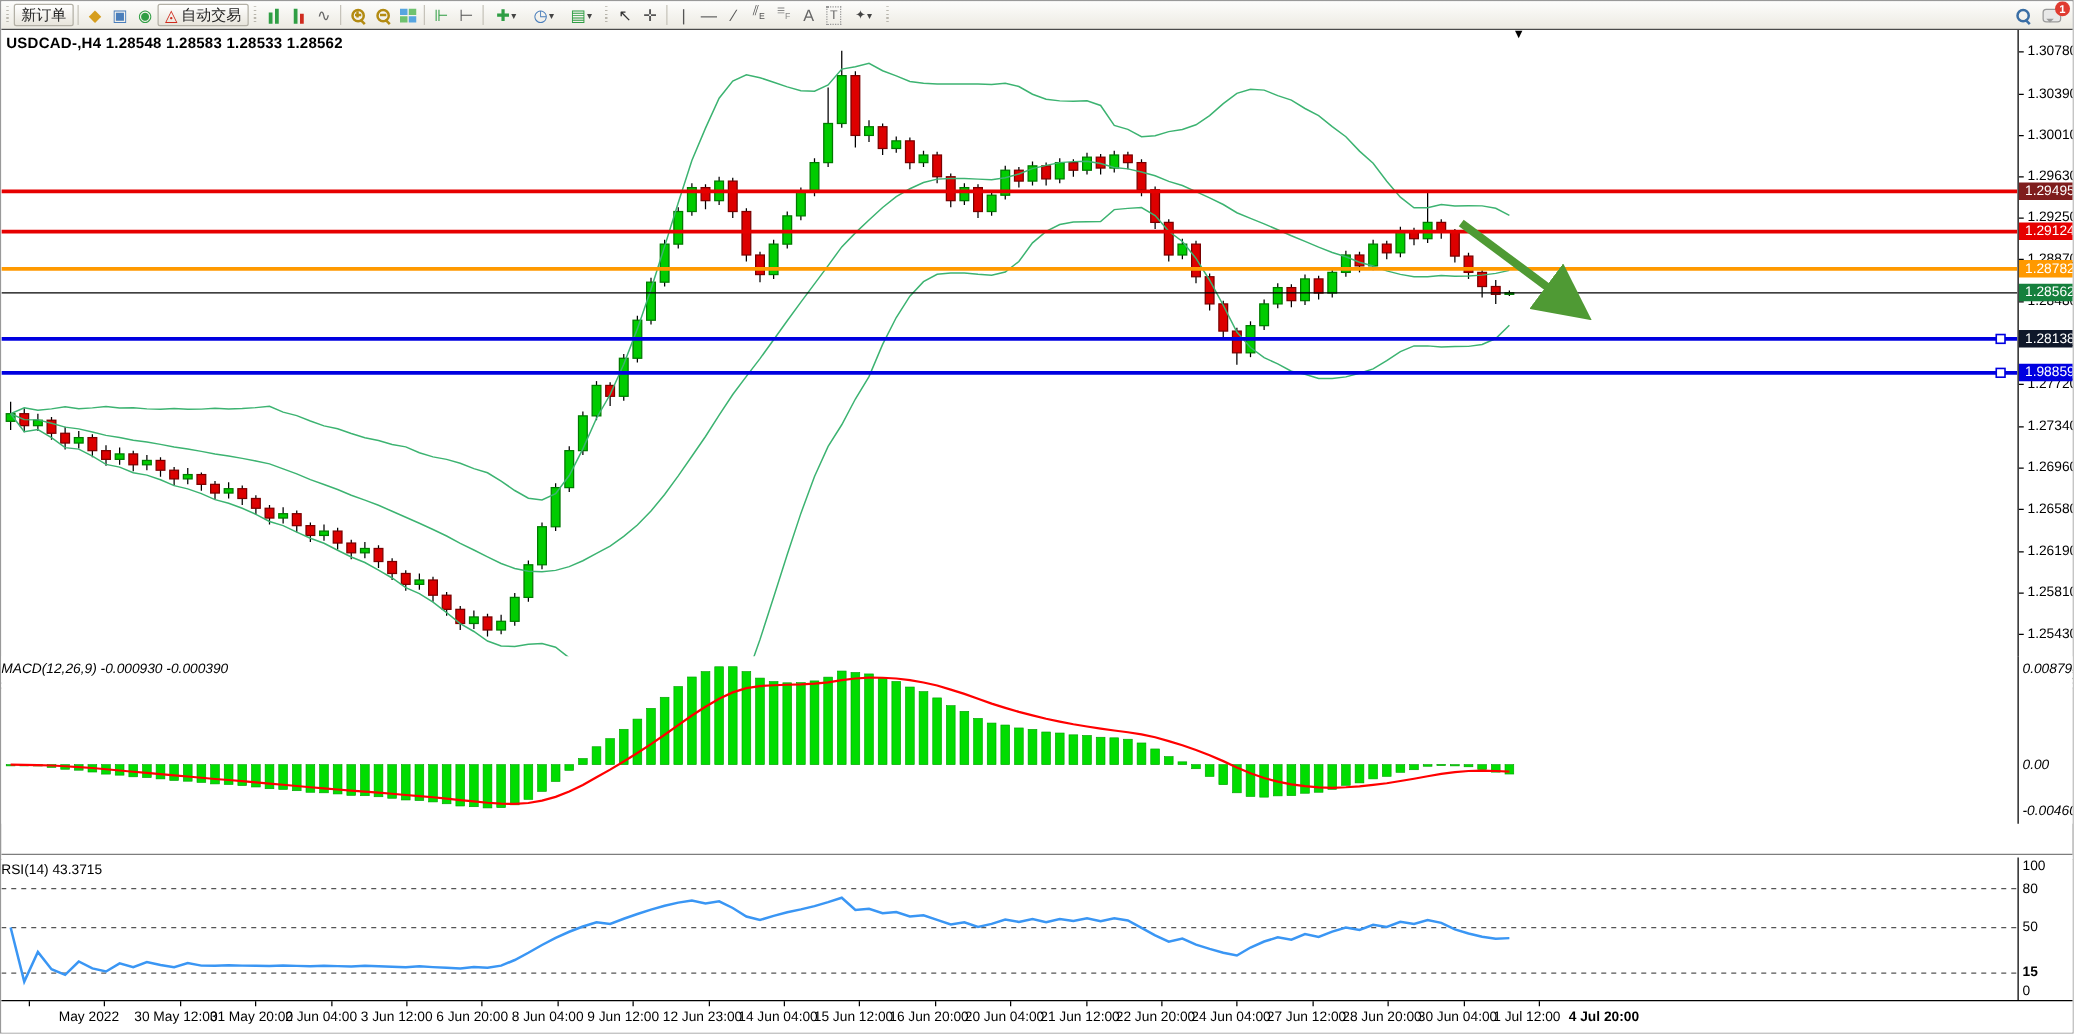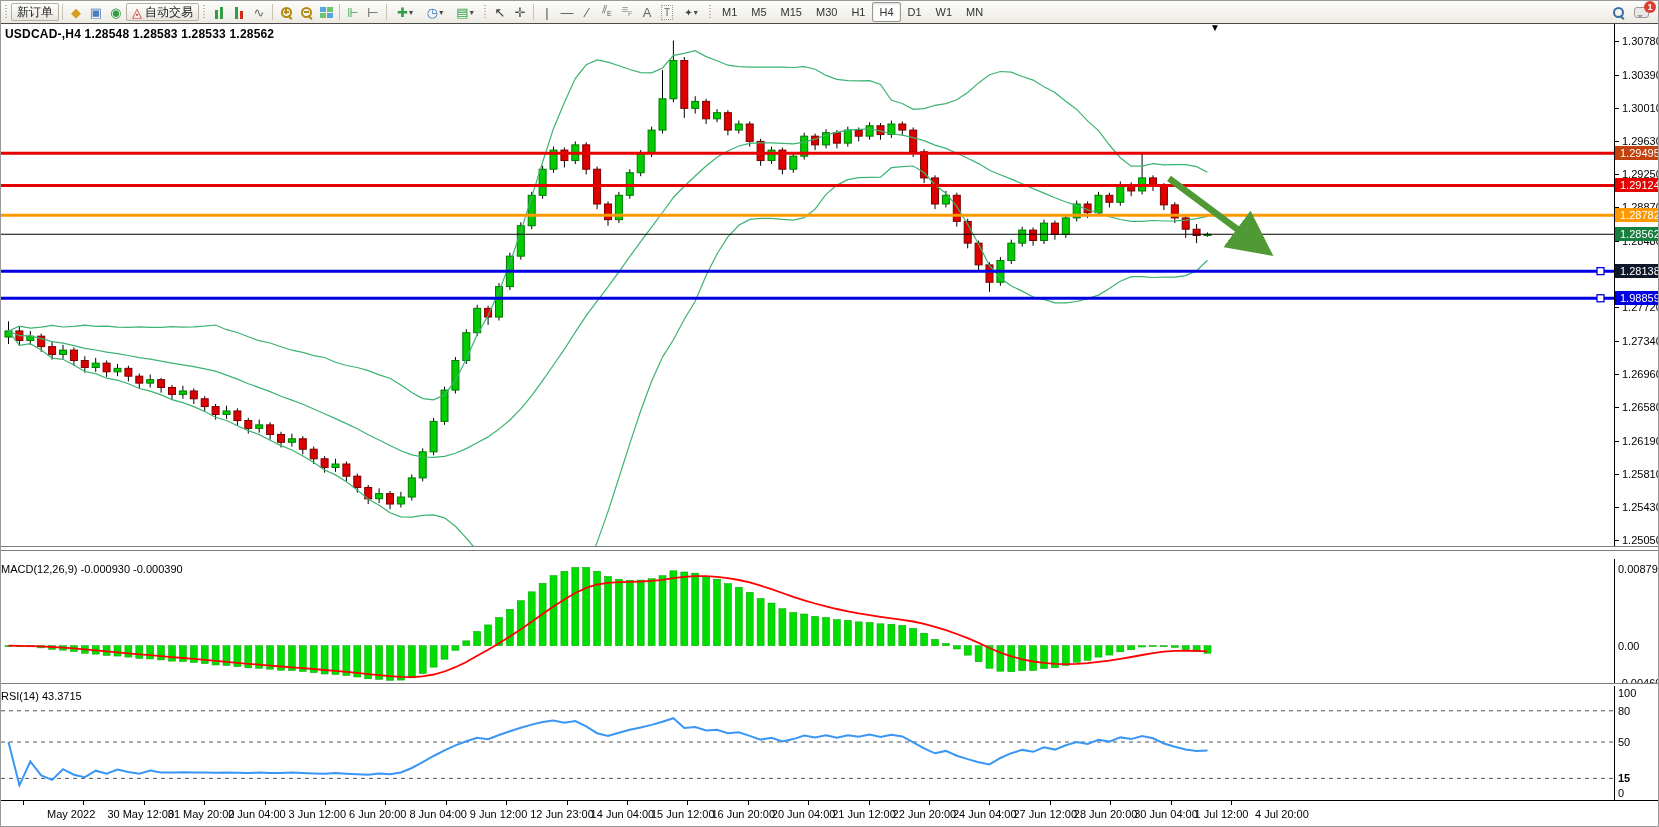--- a/index.html
+++ b/index.html
@@ -165,31 +165,20 @@
         <span class="ic" style="color:#666">A</span>
       </div>
     <div class="ibtn">
         <span class="ic" style="color:#666;border:1px dotted #999;padding:0 2px;font-size:10px">T</span>
       </div>
     <div class="ibtn" style="width:28px">
       <span class="ic" style="color:#444;font-size:10px">✦</span>
         <span class="caret">▾</span>
       </div>
     <div class="grip"></div>
-    <div id="tf-bar" style="display:flex;align-items:center;">
-        <div class="tf">M1</div>
-        <div class="tf">M5</div>
-        <div class="tf">M15</div>
-        <div class="tf">M30</div>
-        <div class="tf">H1</div>
-        <div class="tf active">H4</div>
-        <div class="tf">D1</div>
-        <div class="tf">W1</div>
-        <div class="tf">MN</div>
-      </div>
     <div class="tright">
       <div class="ibtn">
           <span class="mag search">
             <i></i>
             <b></b>
           </span>
         </div>
       <div class="chatwrap">
         <span class="chat"></span>
         <span class="badge-red">1</span>
@@ -453,31 +442,31 @@
         <div class="ptick" style="top: 211px;">1.28480</div>
         <div class="ptick" style="top: 244px;">1.28100</div>
         <div class="ptick" style="top: 277px;">1.27720</div>
         <div class="ptick" style="top: 311px;">1.27340</div>
         <div class="ptick" style="top: 344px;">1.26960</div>
         <div class="ptick" style="top: 377px;">1.26580</div>
         <div class="ptick" style="top: 411px;">1.26190</div>
         <div class="ptick" style="top: 444px;">1.25810</div>
         <div class="ptick" style="top: 477px;">1.25430</div>
         <div class="ptick" style="top: 510px;">1.25050</div>
-        <div class="pbadge" style="top: 122px; background: #c2410c;">1.29495</div>
+        <div class="pbadge" style="top: 122px; background: #7f1d1d;">1.29495</div>
         <div class="pbadge" style="top: 154px; background: rgb(230, 0, 0);">1.29124</div>
         <div class="pbadge" style="top: 184px; background: rgb(255, 153, 0);">1.28782</div>
         <div class="pbadge" style="top: 203px; background: #15803d;">1.28562</div>
         <div class="pbadge" style="top: 240px; background: #0f172a;">1.28138</div>
         <div class="pbadge" style="top: 267px; background: rgb(0, 0, 224);">1.98859</div>
       </div>
   </div>
   <div class="sep" style="top:545px;"></div>
 
-  <div class="panel" id="macd-panel" style="top:558px;height:134px;">
+  <div class="panel" id="macd-panel" style="top:524px;height:134px;font-style:italic;">
     <div class="plot" id="macd-plot" style="width:1613px;height:134px;">
       <svg id="macd-svg" width="1613" height="134">
           <rect x="4" y="86.71102150537634" width="7" height="1" fill="#00dd00" stroke="#00a000" stroke-width="0.5"></rect>
           <rect x="14.9" y="86.71102150537634" width="7" height="1" fill="#00dd00" stroke="#00a000" stroke-width="0.5"></rect>
           <rect x="25.8" y="86.71102150537634" width="7" height="1.0877538785515526" fill="#00dd00" stroke="#00a000" stroke-width="0.5"></rect>
           <rect x="36.7" y="86.71102150537634" width="7" height="2.181403011183704" fill="#00dd00" stroke="#00a000" stroke-width="0.5"></rect>
           <rect x="47.6" y="86.71102150537634" width="7" height="3.688880713809425" fill="#00dd00" stroke="#00a000" stroke-width="0.5"></rect>
           <rect x="58.5" y="86.71102150537634" width="7" height="4.452642580645573" fill="#00dd00" stroke="#00a000" stroke-width="0.5"></rect>
           <rect x="69.4" y="86.71102150537634" width="7" height="5.900941655617132" fill="#00dd00" stroke="#00a000" stroke-width="0.5"></rect>
           <rect x="80.3" y="86.71102150537634" width="7" height="7.5688367187727295" fill="#00dd00" stroke="#00a000" stroke-width="0.5"></rect>
@@ -649,16 +638,16 @@
       <div class="tlabel" style="left: 908px;">24 Jun 04:00</div>
       <div class="" style="position: absolute; top: 0px; width: 1px; height: 4px; background: rgb(0, 0, 0); left: 928px;"></div>
       <div class="tlabel" style="left: 968.4px;">27 Jun 12:00</div>
       <div class="" style="position: absolute; top: 0px; width: 1px; height: 4px; background: rgb(0, 0, 0); left: 988.4px;"></div>
       <div class="tlabel" style="left: 1028.8px;">28 Jun 20:00</div>
       <div class="" style="position: absolute; top: 0px; width: 1px; height: 4px; background: rgb(0, 0, 0); left: 1048.8px;"></div>
       <div class="tlabel" style="left: 1089.2px;">30 Jun 04:00</div>
       <div class="" style="position: absolute; top: 0px; width: 1px; height: 4px; background: rgb(0, 0, 0); left: 1109.2px;"></div>
       <div class="tlabel" style="left: 1149.6px;">1 Jul 12:00</div>
       <div class="" style="position: absolute; top: 0px; width: 1px; height: 4px; background: rgb(0, 0, 0); left: 1169.6px;"></div>
-      <div class="tlabel" style="left: 1210px;">4 Jul 20:00</div>
+      <div class="tlabel" style="left: 1210px; font-weight: bold;">4 Jul 20:00</div>
       <div class="" style="position: absolute; top: 0px; width: 1px; height: 4px; background: rgb(0, 0, 0); left: 1230px;"></div>
     </div>
 </div>
 
 </body></html>

